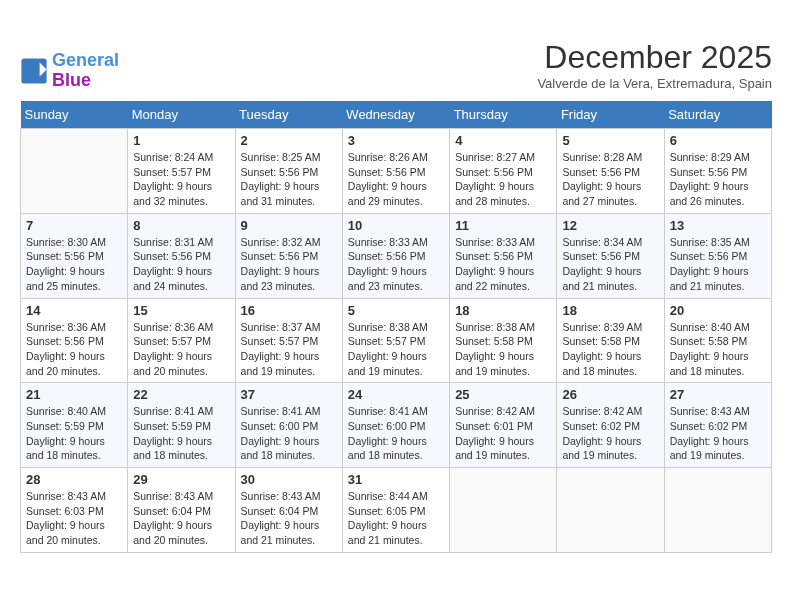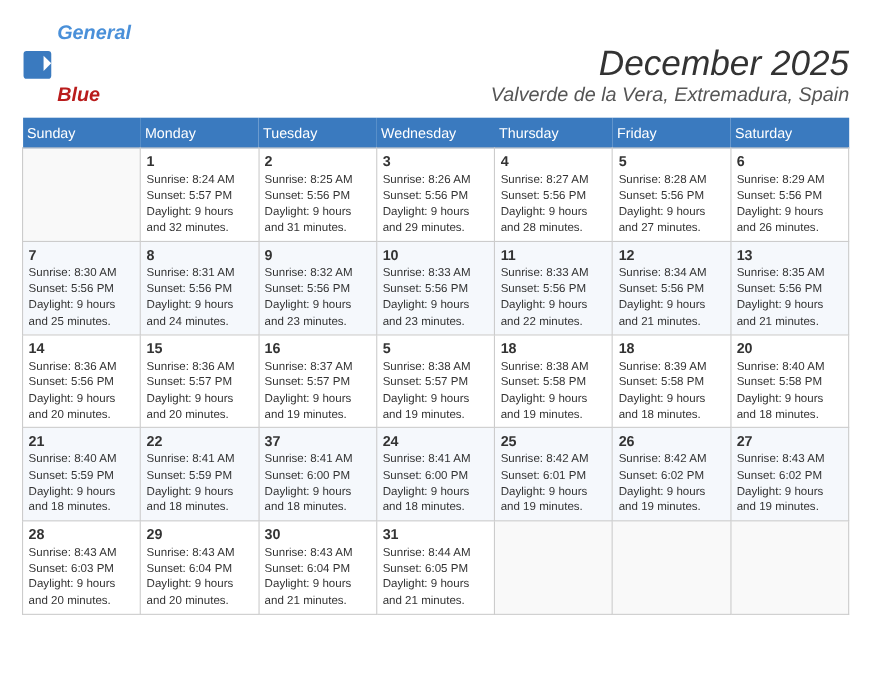--- a/index.html
+++ b/index.html
@@ -8,21 +8,20 @@
       background: #fff;
       width: 792px;
       min-height: 612px;
       padding: 20px;
     }
     .header {
       display: flex;
       justify-content: space-between;
       align-items: flex-end;
       margin-bottom: 10px;
-      font-style: italic;
     }
     .logo {
       display: flex;
       align-items: center;
       gap: 4px;
     }
     .logo-text {
       font-size: 18px;
       font-weight: bold;
       color: #333;
@@ -38,21 +37,21 @@
     .title-block {
       text-align: right;
     }
     .month-year {
       font-size: 32px;
       color: #333;
       font-weight: normal;
       margin-top: 19px;
     }
     .location {
-      font-size: 18px;
+      font-size: 13px;
       color: #555;
     }
     table {
       width: 100%;
       border-collapse: collapse;
       font-size: 11px;
       padding-left: 42px;
     }
     th {
       background-color: #3a7abf;
@@ -98,21 +97,21 @@
 <body>
 
 <div class="header">
   <div class="logo">
     <svg class="logo-icon" viewBox="0 0 40 40">
       <rect x="2" y="2" width="36" height="36" rx="4" fill="#3a7abf"></rect>
       <polygon points="28,8 38,18 28,28" fill="white"></polygon>
     </svg>
     <div class="logo-text">
       <div><span>General</span></div>
-      <div style="color:#b91c1c;margin-top:37px;">Blue</div>
+      <div style="color:#a21caf;">Blue</div>
     </div>
   </div>
   <div class="title-block">
     <div class="month-year">December 2025</div>
     <div class="location">Valverde de la Vera, Extremadura, Spain</div>
   </div>
 </div>
 
 <table>
   <thead>

